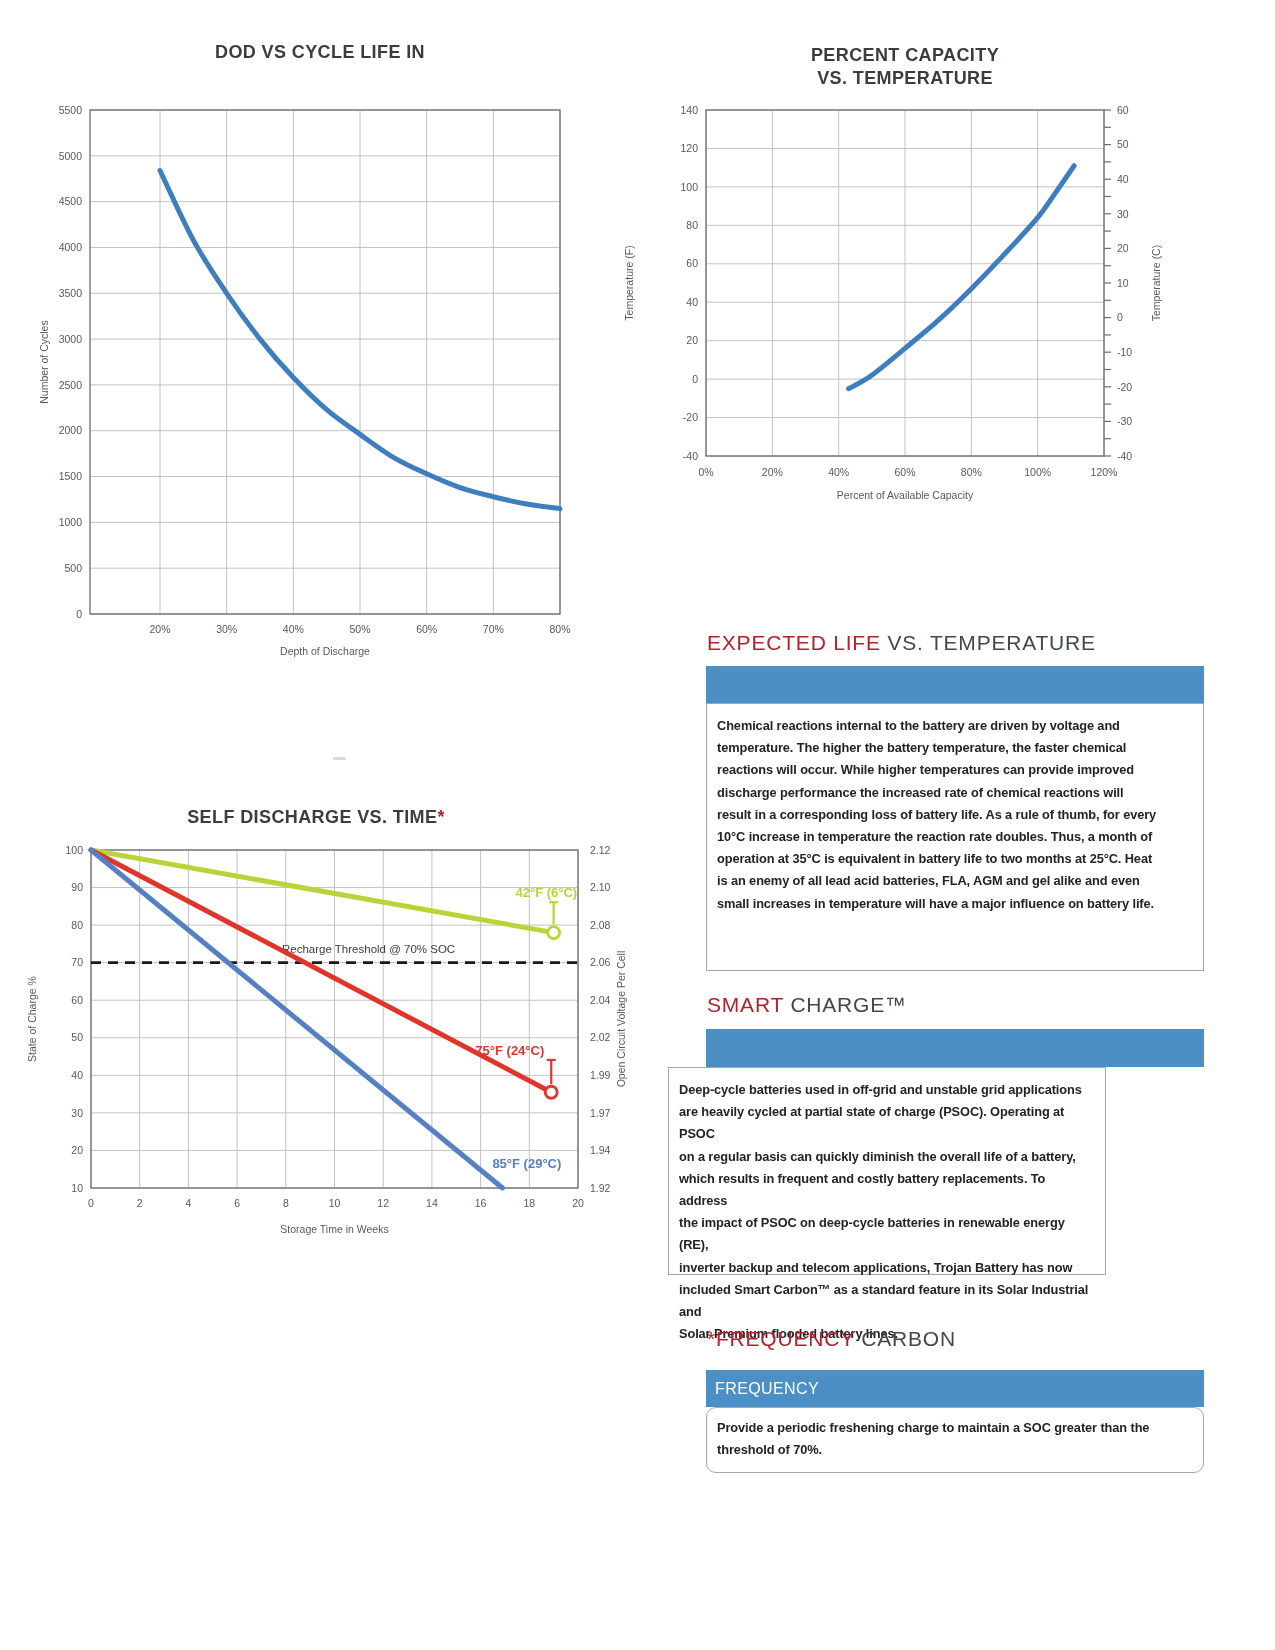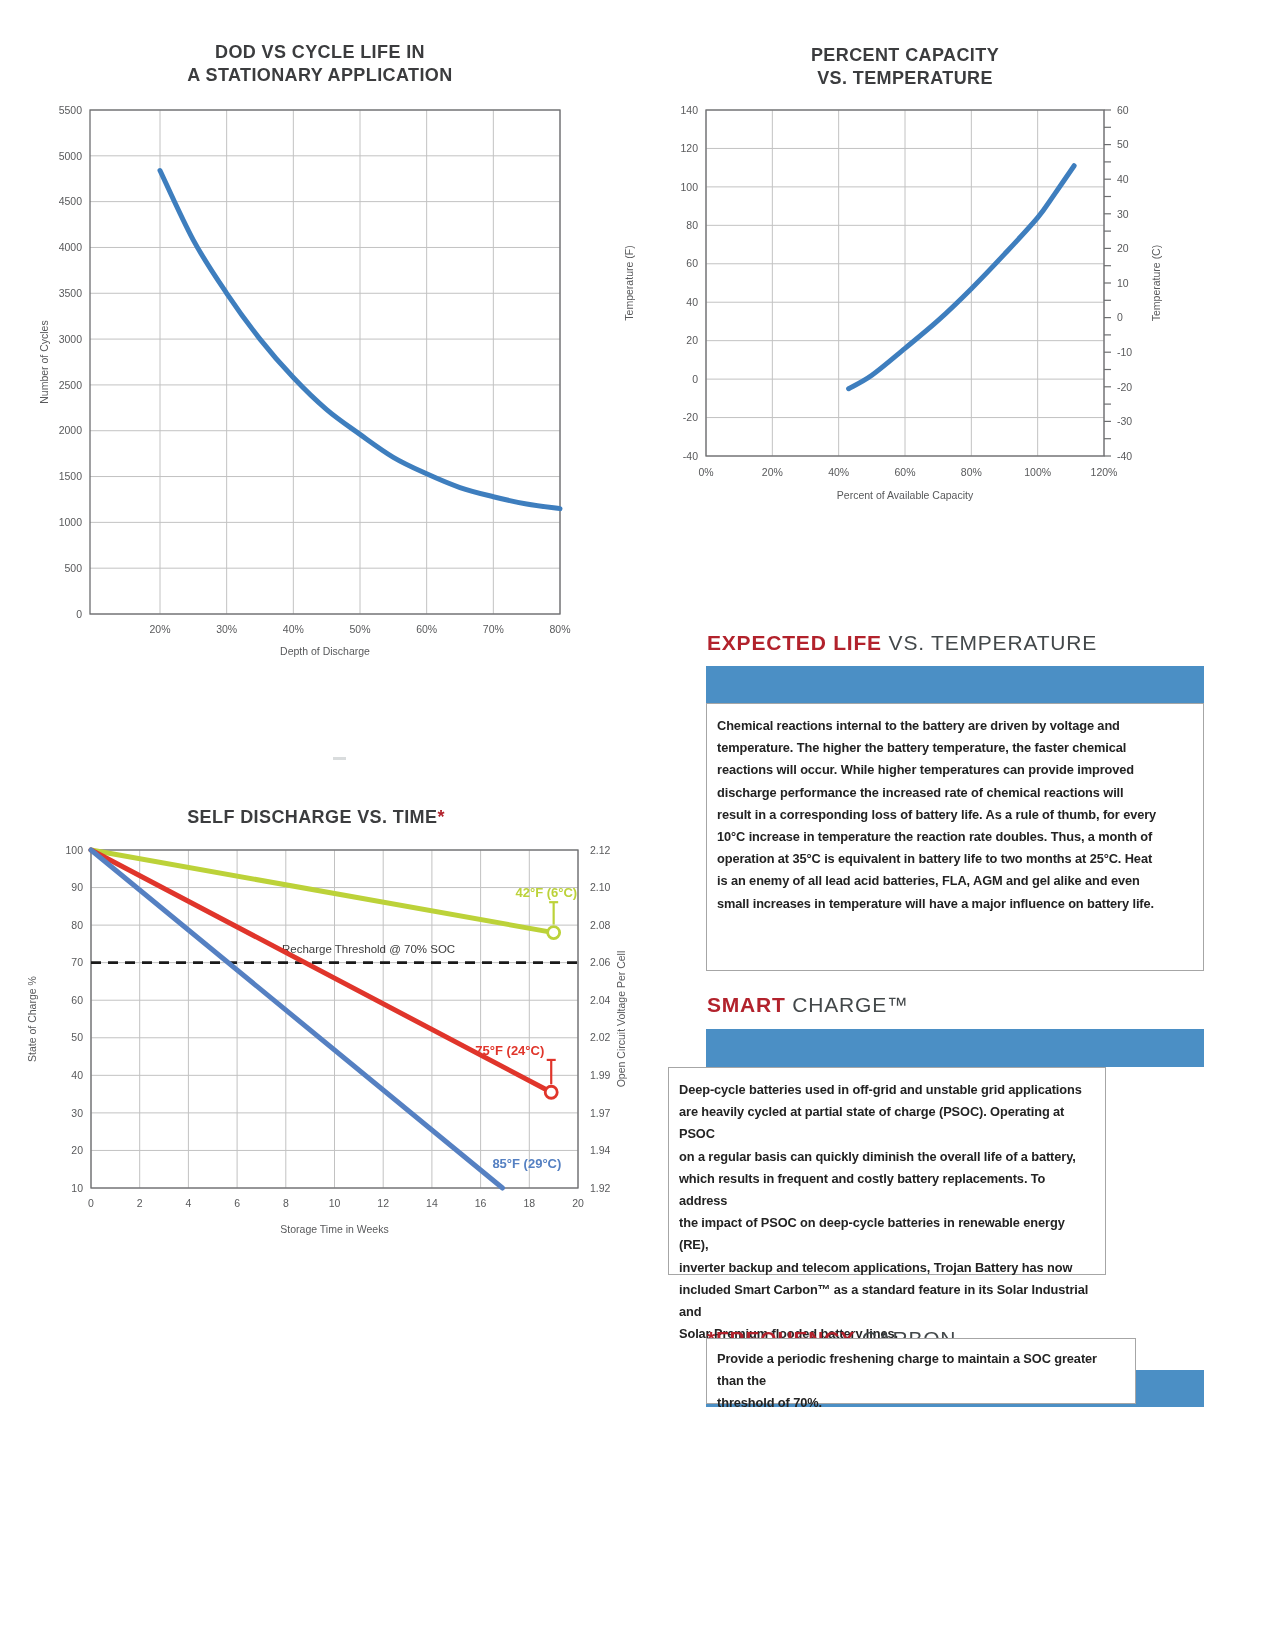--- a/index.html
+++ b/index.html
@@ -2,38 +2,37 @@
 <html><head>
 <meta charset="utf-8">
 <style>
   html,body{margin:0;padding:0;background:#fff;}
   #page{position:relative;width:1275px;height:1650px;background:#fff;overflow:hidden;
         font-family:"Liberation Sans",sans-serif;}
   .chart-title{position:absolute;text-align:center;font-weight:bold;font-size:18px;
         line-height:23px;color:#3B3C3E;letter-spacing:0.4px;}
   .stray-dash{position:absolute;width:13px;height:3px;background:#c9cdce;opacity:.7;}
   .sec-heading{position:absolute;font-size:21px;letter-spacing:0.8px;white-space:nowrap;}
-  .sec-heading .accent{font-weight:bold;color:#B2222C;}
+  .sec-heading .accent{font-weight:normal;color:#B2222C;}
   .sec-heading .rest{font-weight:normal;color:#43484A;}
   .blue-bar{position:absolute;background:#4B8FC5;display:flex;align-items:center;}
   .blue-bar .bar-label{color:#fff;font-weight:normal;font-size:16px;letter-spacing:0.4px;
         padding-left:9px;}
   .text-box{position:absolute;background:#fff;border:1px solid #A6A6A6;box-sizing:border-box;}
   .text-box .body-text{white-space:pre-line;font-weight:bold;color:#232323;
         font-size:12.8px;line-height:22.2px;padding:11px 10px 0 10px;letter-spacing:-0.1px;}
   svg text{font-family:"Liberation Sans",sans-serif;}
 </style>
 </head>
 <body>
 
 <div id="page">
 
   <div class="chart-title" style="left:95px;top:41px;width:450px;">
     <div>DOD VS CYCLE LIFE IN</div>
-    <div>A STATIONARY APPLICATION</div>
   </div>
 
   <div class="chart-title" style="left:680px;top:44px;width:450px;">
     <div>PERCENT CAPACITY</div>
     <div>VS. TEMPERATURE</div>
   </div>
 
   <div class="stray-dash" style="left:333px;top:757px;"></div>
 
   <div class="chart-title" style="left:76px;top:806px;width:480px;">
@@ -266,18 +265,18 @@
 included Smart Carbon™ as a standard feature in its Solar Industrial and
 Solar Premium flooded battery lines.</div>
   </div>
 
   <div class="sec-heading" style="left:707px;top:1327px;">
     <span class="accent">*FREQUENCY</span><span class="rest"> CARBON</span>
   </div>
   <div class="blue-bar" style="left:706px;top:1370px;width:498px;height:37px;">
     <span class="bar-label">FREQUENCY</span>
   </div>
-  <div class="text-box" style="left:706px;top:1338px;width:430px;height:66px;">
+  <div class="text-box" style="left:706px;top:1407px;width:498px;height:66px;border-radius:10px;">
     <div class="body-text" style="padding-top:9px;">Provide a periodic freshening charge to maintain a SOC greater than the
 threshold of 70%.</div>
   </div>
 
 </div>
 
 </body></html>

